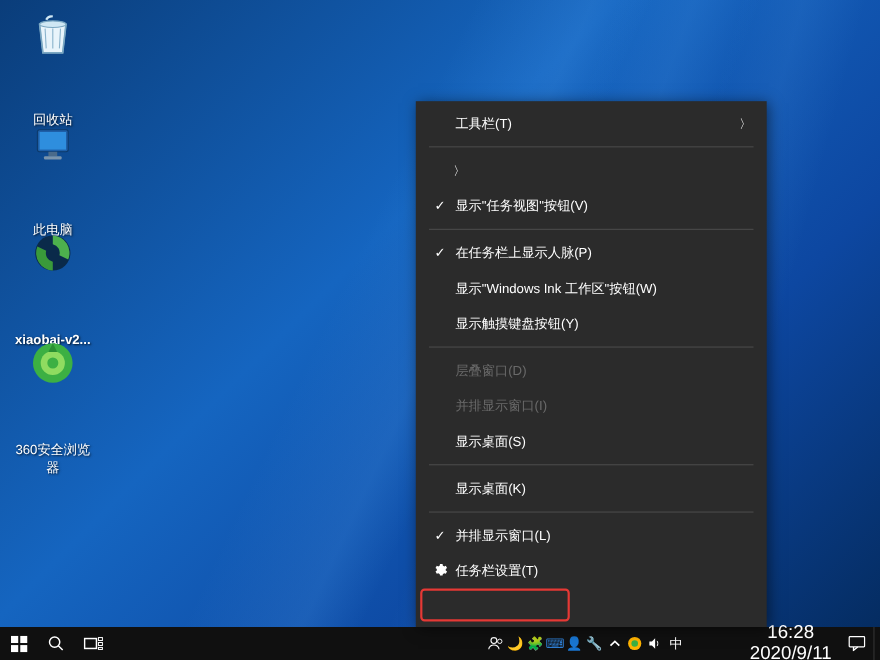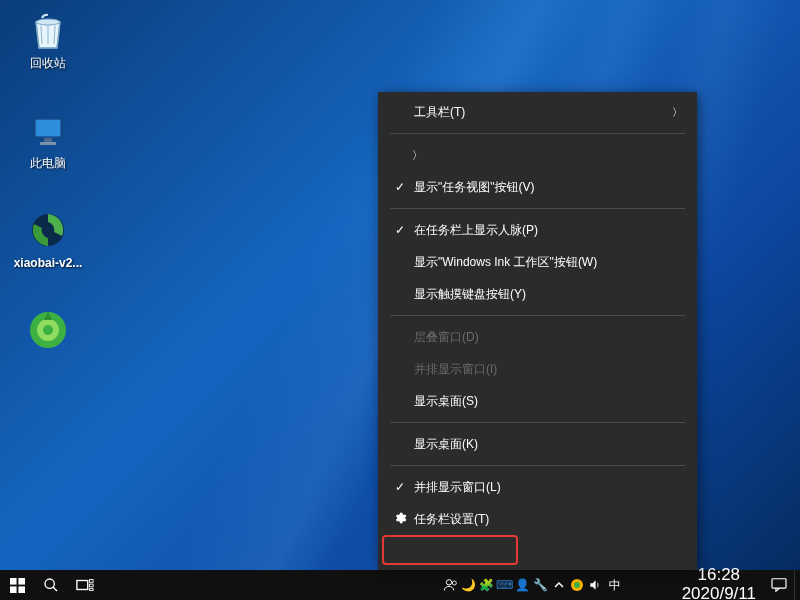--- a/index.html
+++ b/index.html
@@ -17,20 +17,21 @@
         linear-gradient(110deg, transparent 55%, rgba(100,180,255,0.12) 62%, transparent 68%),
         linear-gradient(105deg, transparent 70%, rgba(100,180,255,0.1) 76%, transparent 82%);
     }
     .desktop { position: absolute; inset: 0 0 30px 0; }
     .icon {
       position: absolute; width: 76px;
       display: flex; flex-direction: column; align-items: center;
       color: #fff; font-size: 12px; text-align: center;
       text-shadow: 1px 1px 2px rgba(0,0,0,0.8);
       cursor: pointer;
+      gap: 46px;
     }
     .icon-img { width: 44px; height: 44px; margin-bottom: 4px; display: flex; align-items: center; justify-content: center; }
     .icon-label { line-height: 1.3; }
 
     
     .ctx {
       position: absolute; left: 378px; top: 92px;
       width: 319px; height: 478px;
       background: #2b2b2b; color: #fff;
       font-size: 12px;
@@ -111,20 +112,21 @@
 
   <div class="icon" style="left:10px; top:308px;">
     <div class="icon-img">
       <svg width="44" height="44" viewBox="0 0 44 44">
         <circle cx="22" cy="22" r="18" fill="#3cb043"></circle>
         <circle cx="22" cy="22" r="11" fill="#8fdc60"></circle>
         <circle cx="22" cy="22" r="5" fill="#3cb043"></circle>
         <path d="M22 4 L26 12 L18 12 Z" fill="#2a8f33"></path>
       </svg>
     </div>
+    <div class="icon-label">360安全浏览器</div>
   </div>
 </div>
 
 <div class="ctx">
   <div class="mi">
     <span class="chk"></span>
     <span class="lbl">工具栏(T)</span>
     <span class="arr">〉</span>
   </div>
   <div class="sep"></div>

